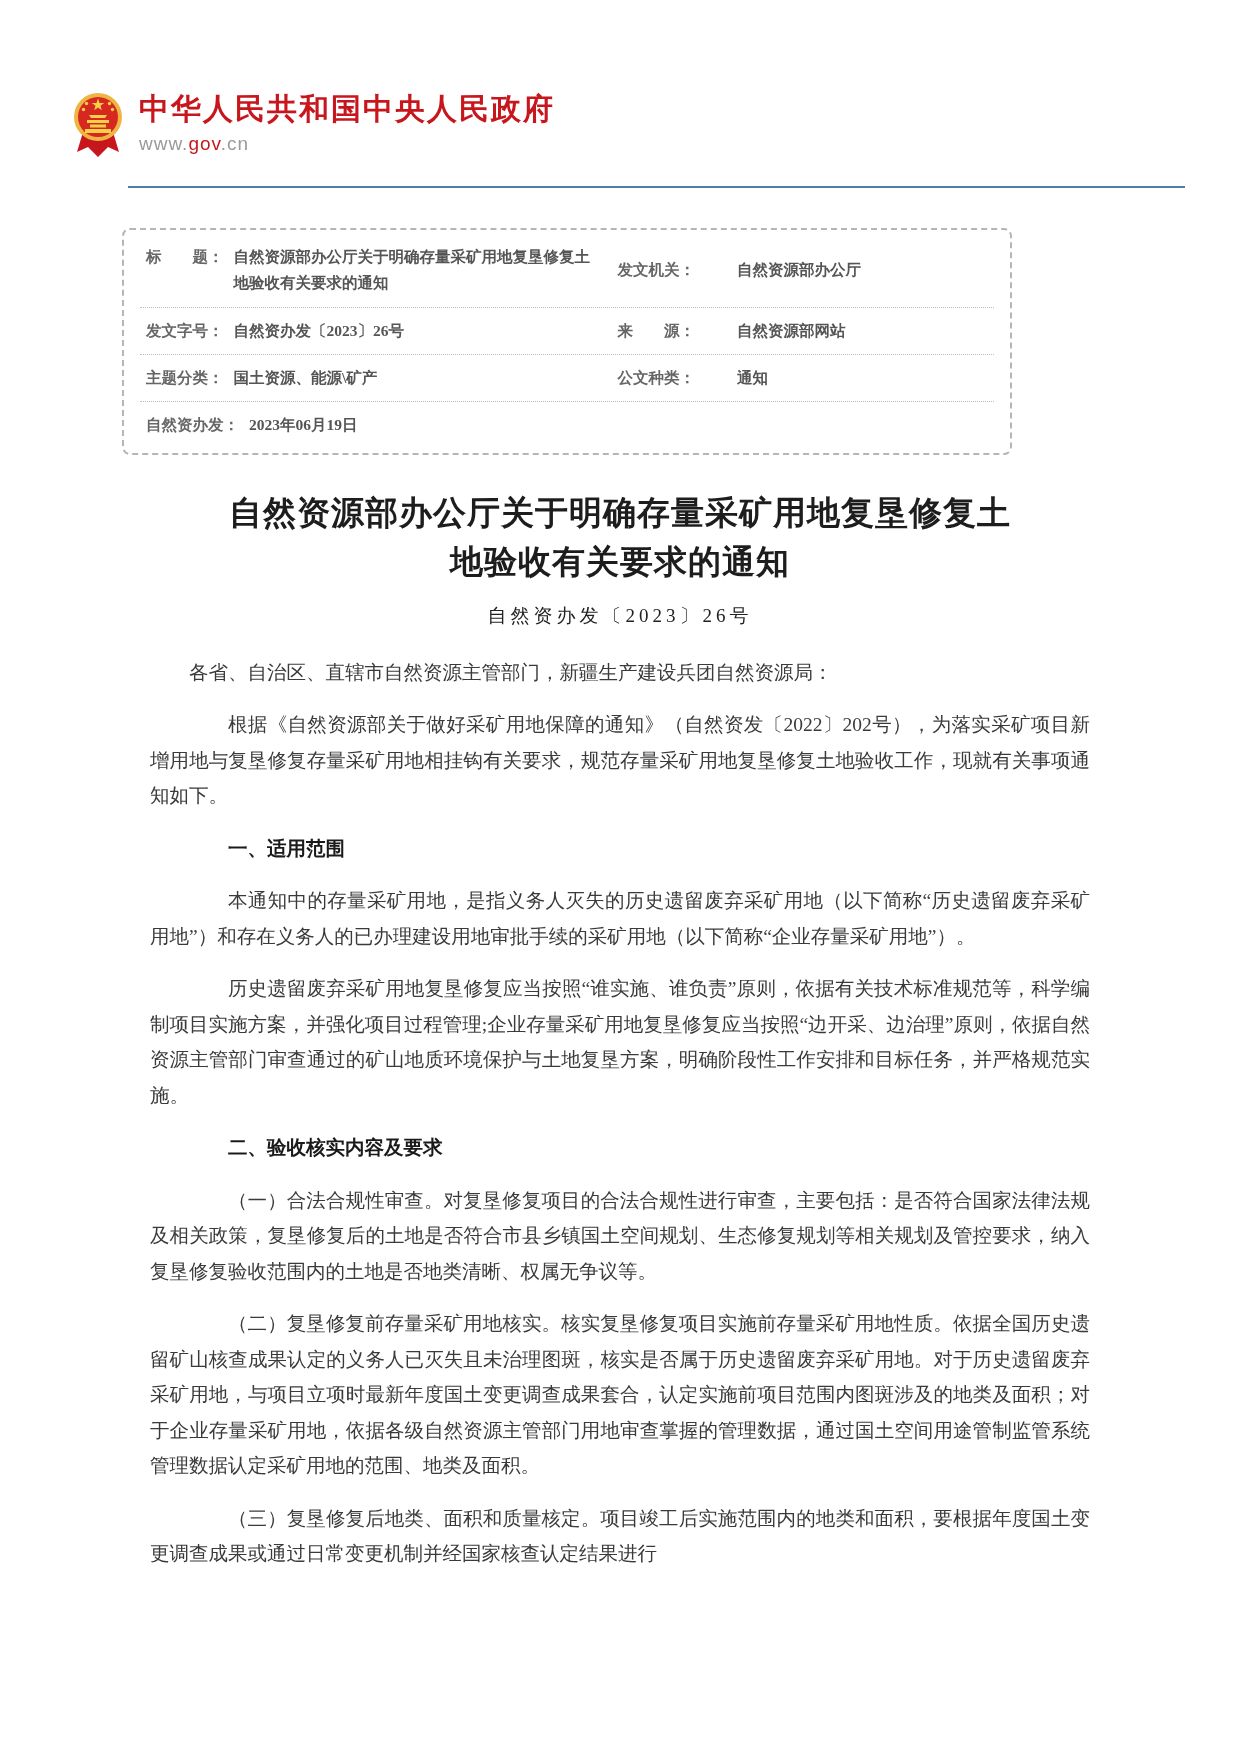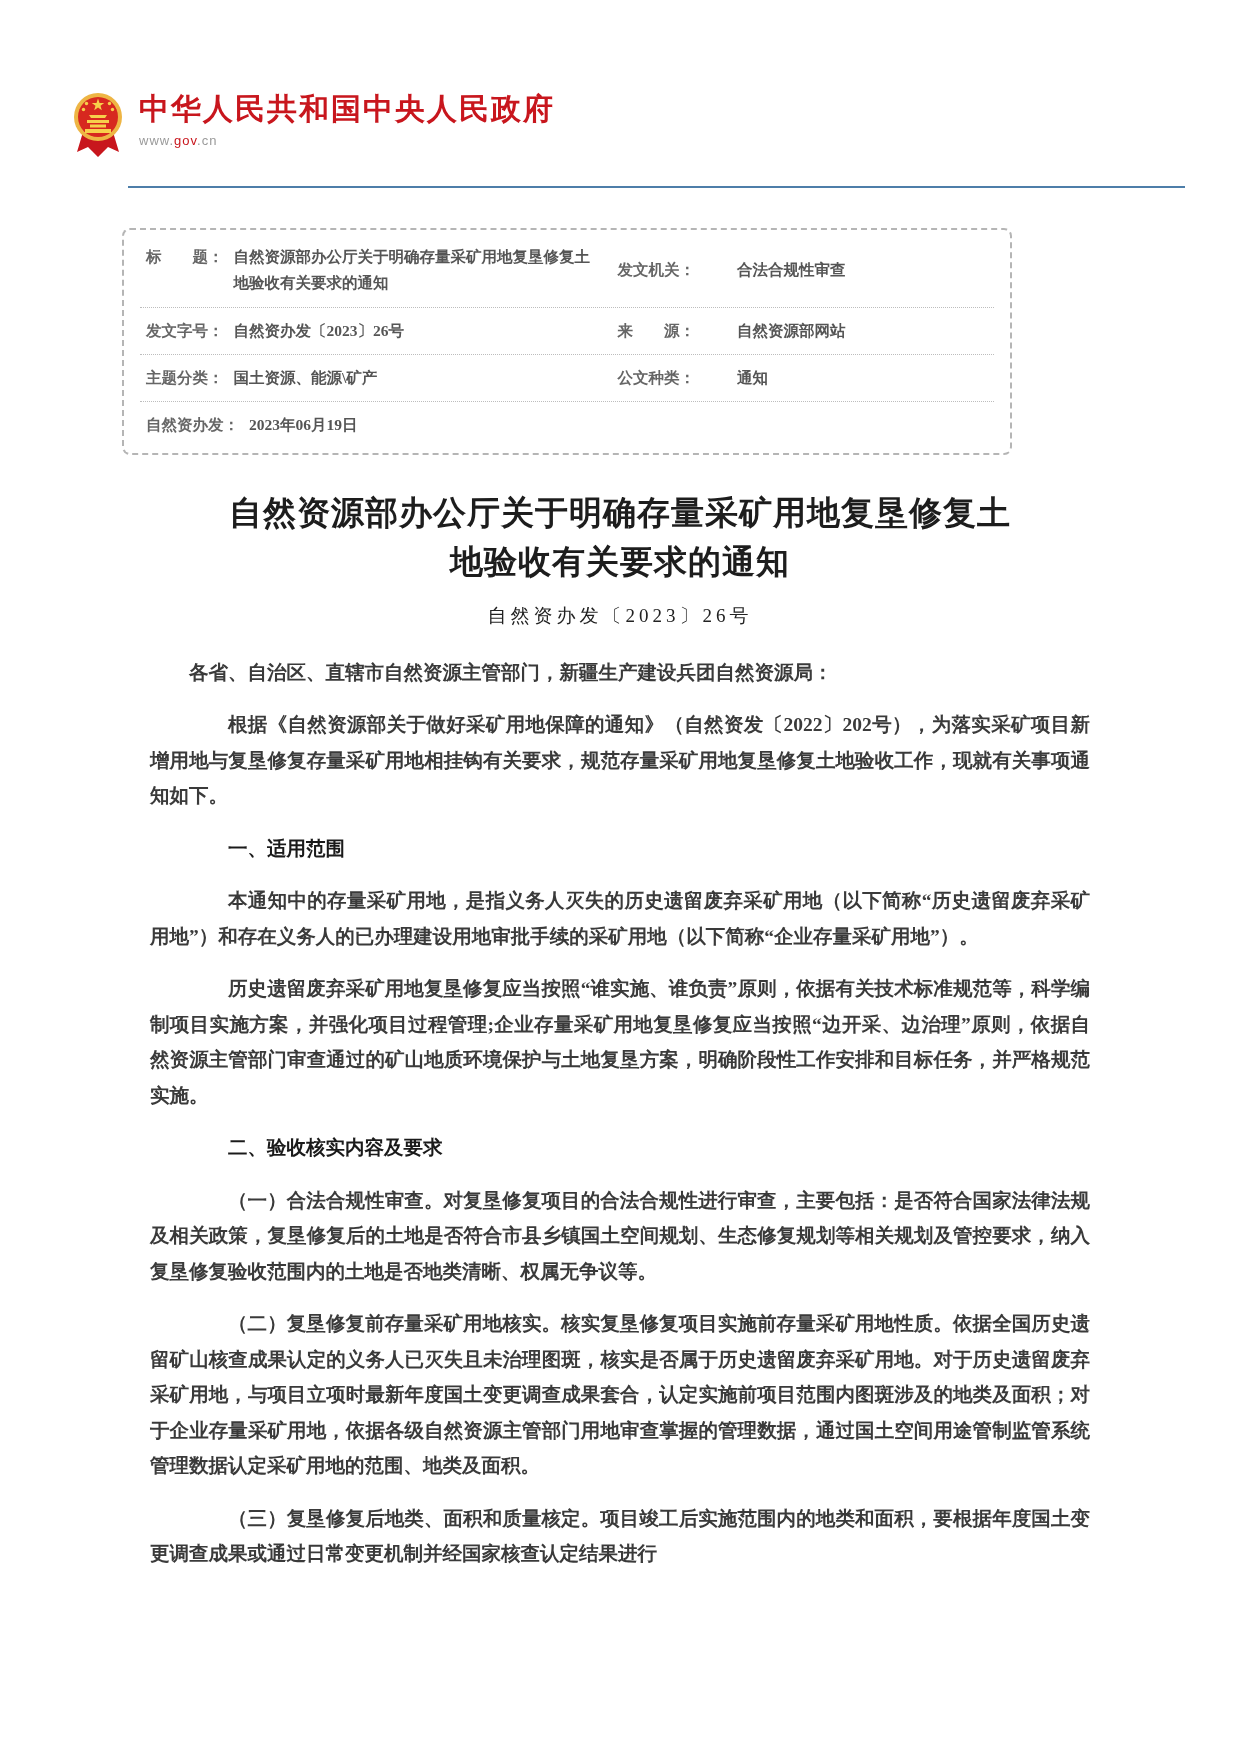--- a/index.html
+++ b/index.html
@@ -16,21 +16,21 @@
   .brand { display:flex; align-items:flex-start; gap:16px; cursor:pointer; }
   .emblem { width:50px; height:68px; flex:none; }
   .brand-text { padding-top:2px; }
   .site-title {
     font-family:"Liberation Sans", sans-serif;
     font-weight:bold; font-size:30px; line-height:34px;
     color:#c8161d; letter-spacing:2px;
   }
   .site-url {
     font-family:"Liberation Sans", sans-serif;
-    font-size:13px; color:#9a9a9a; margin-top:7px; letter-spacing:1px;
+    font-size:19px; color:#9a9a9a; margin-top:7px; letter-spacing:1px;
   }
   .site-url .hl { color:#c8161d; }
   .header-divider { height:2px; background:#4d7ea9; margin:28px 55px 0 55px; }
 
   
   .meta-box {
     width:890px; margin:40px 0 0 122px;
     border:2px dashed #b5b5b5; border-radius:8px;
     font-size:15.5px; line-height:1.7; color:#555555;
     padding:4px 0;
@@ -52,21 +52,21 @@
     text-align:center; color:#1d1d1d; letter-spacing:1px;
   }
   .doc-no {
     text-align:center; font-size:19px; line-height:30px;
     margin-top:14px; color:#222222; letter-spacing:4px;
   }
   .body-text {
     margin-top:24px; font-size:19.5px; line-height:35.5px;
     text-align:justify; color:#3a3a3a;
   }
-  .body-text p { margin:17px 0;font-weight:bold; }
+  .body-text p { margin:17px 0; }
   p.salutation { text-indent:2em; }
   p.para { text-indent:4em; }
   p.sec-heading {
     text-indent:4em; font-weight:bold; color:#1a1a1a;
     font-family:Liberation Serif, serif;
   }
 </style>
 </head>
 <body>
 
@@ -101,21 +101,21 @@
 </header>
 
 <section class="meta-box">
   <div class="meta-row">
     <div class="meta-cell left">
       <span class="meta-label">标　　题：</span>
       <span class="meta-value">自然资源部办公厅关于明确存量采矿用地复垦修复土地验收有关要求的通知</span>
     </div>
     <div class="meta-cell right">
       <span class="meta-label">发文机关：</span>
-      <span class="meta-value">合法合规性审查</span>
+      <span class="meta-value">自然资源部办公厅</span>
     </div>
   </div>
   <div class="meta-sep"></div>
   <div class="meta-row">
     <div class="meta-cell left">
       <span class="meta-label">发文字号：</span>
       <span class="meta-value">自然资办发〔2023〕26号</span>
     </div>
     <div class="meta-cell right">
       <span class="meta-label">来　　源：</span>

